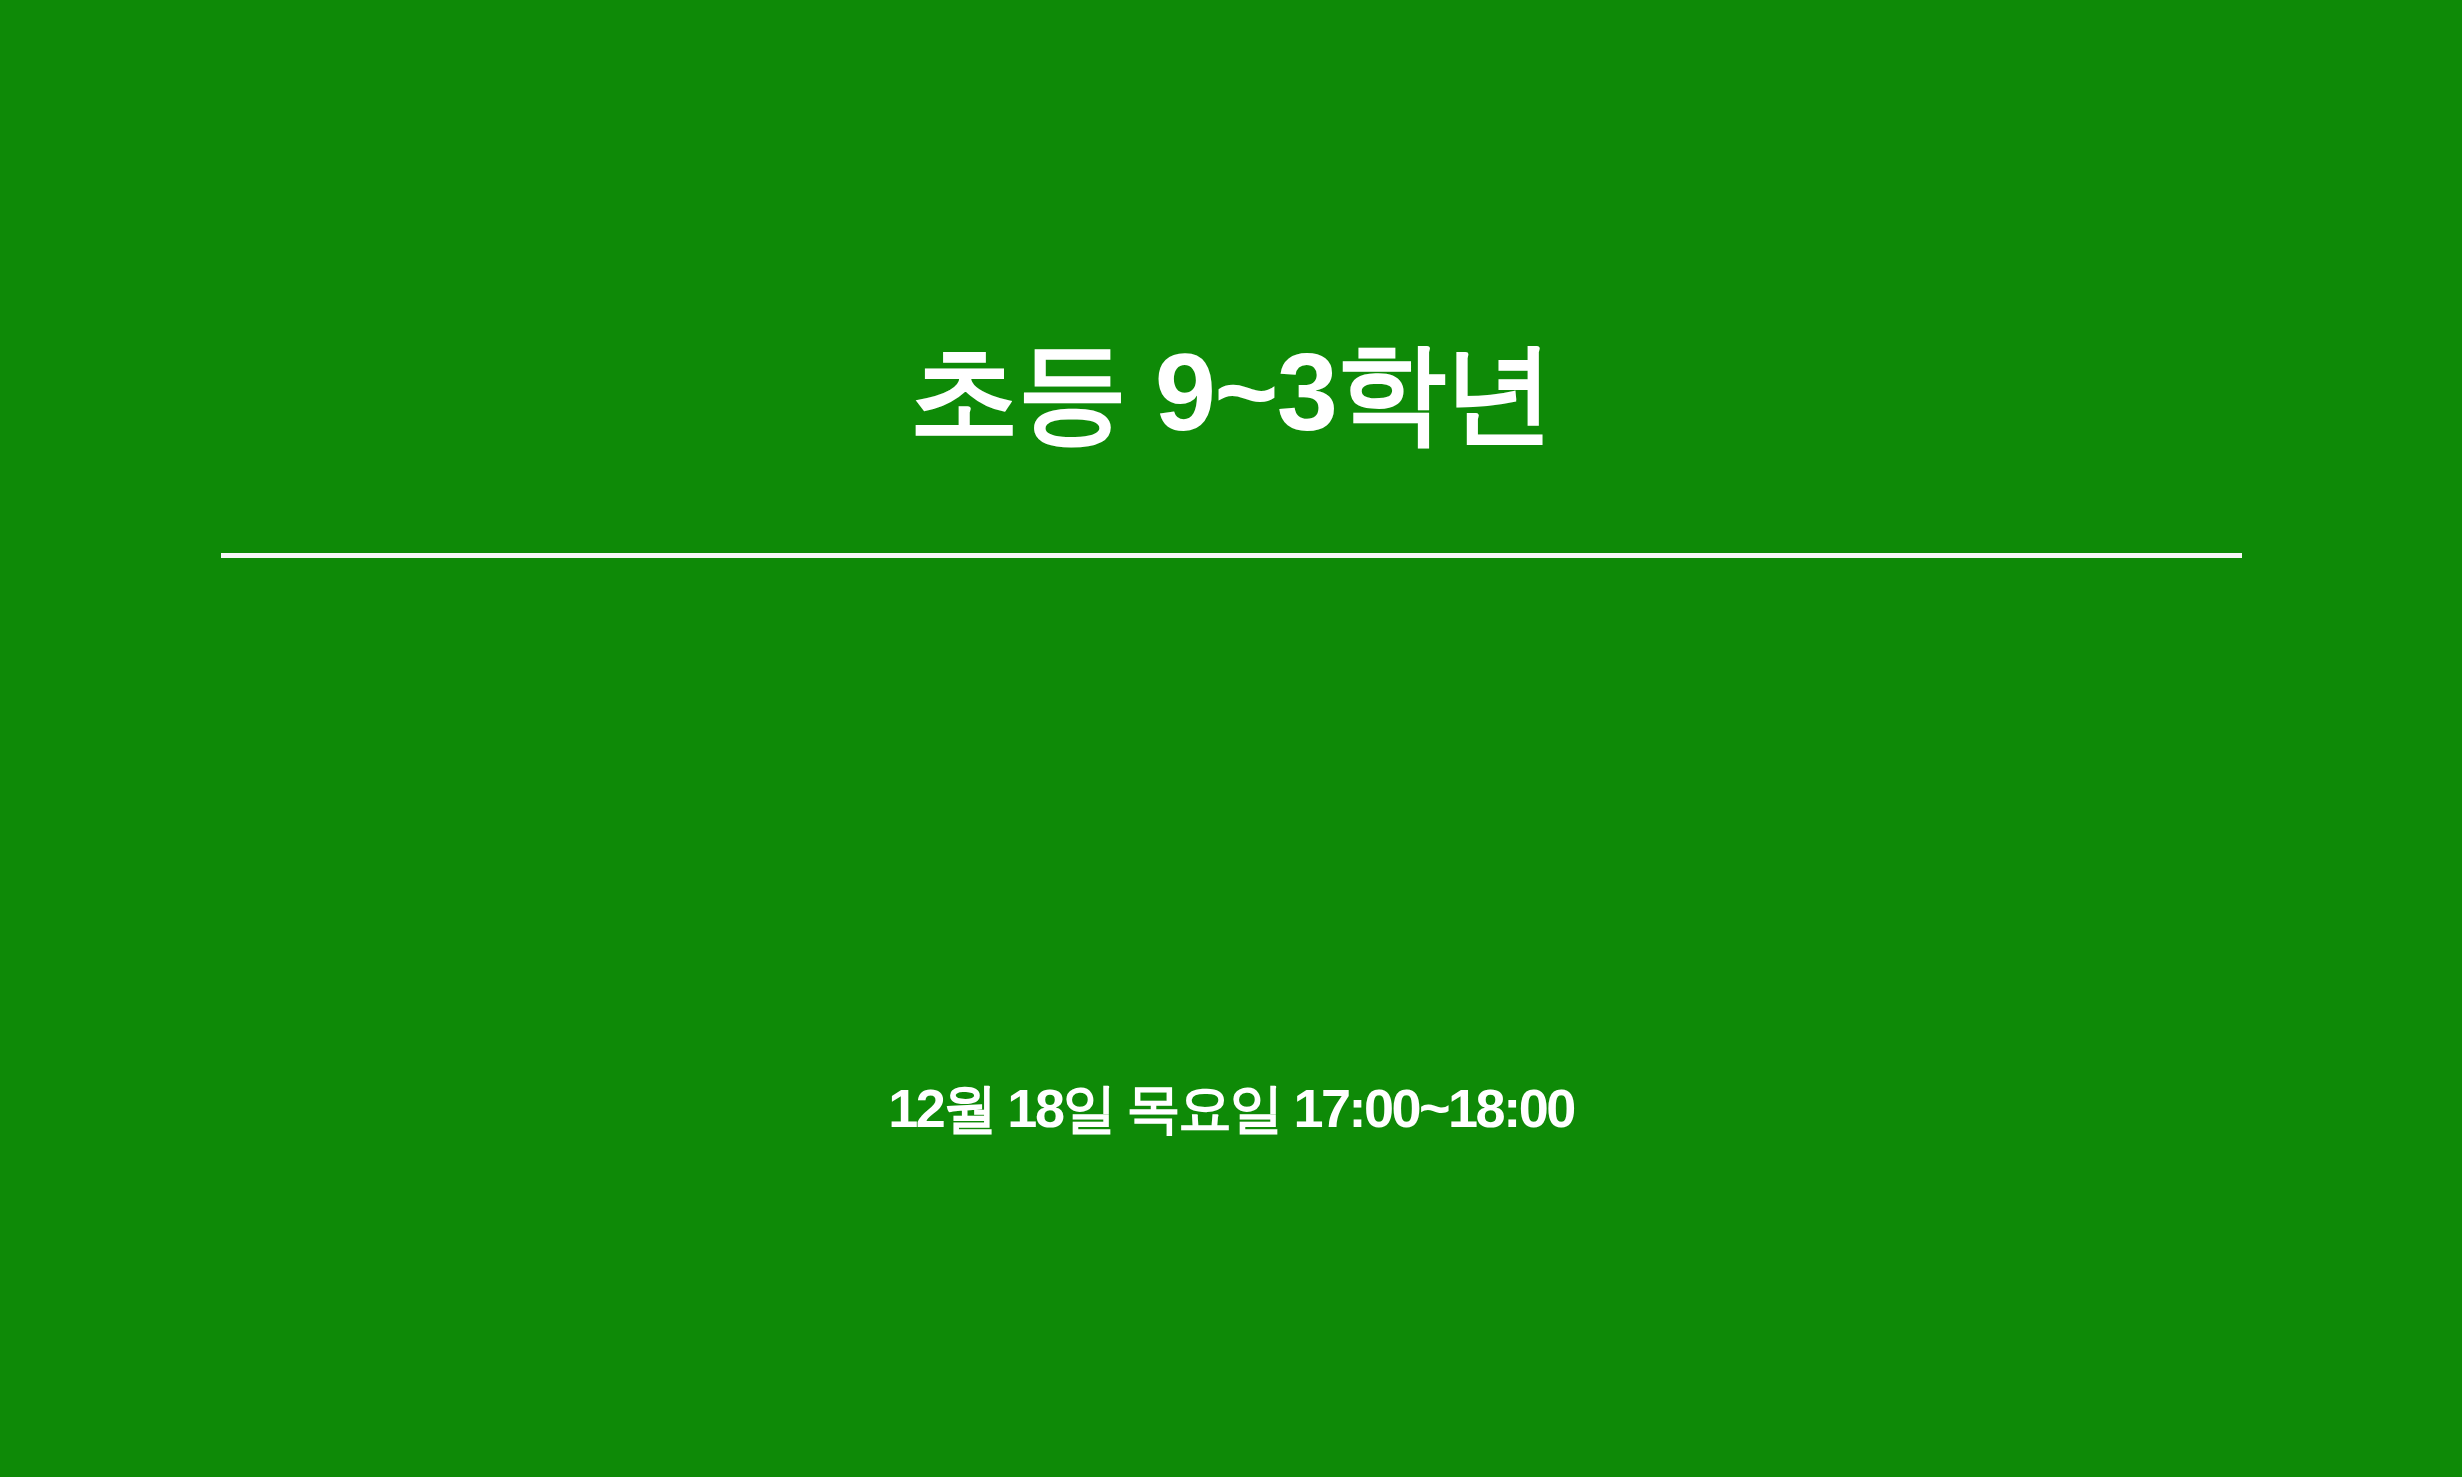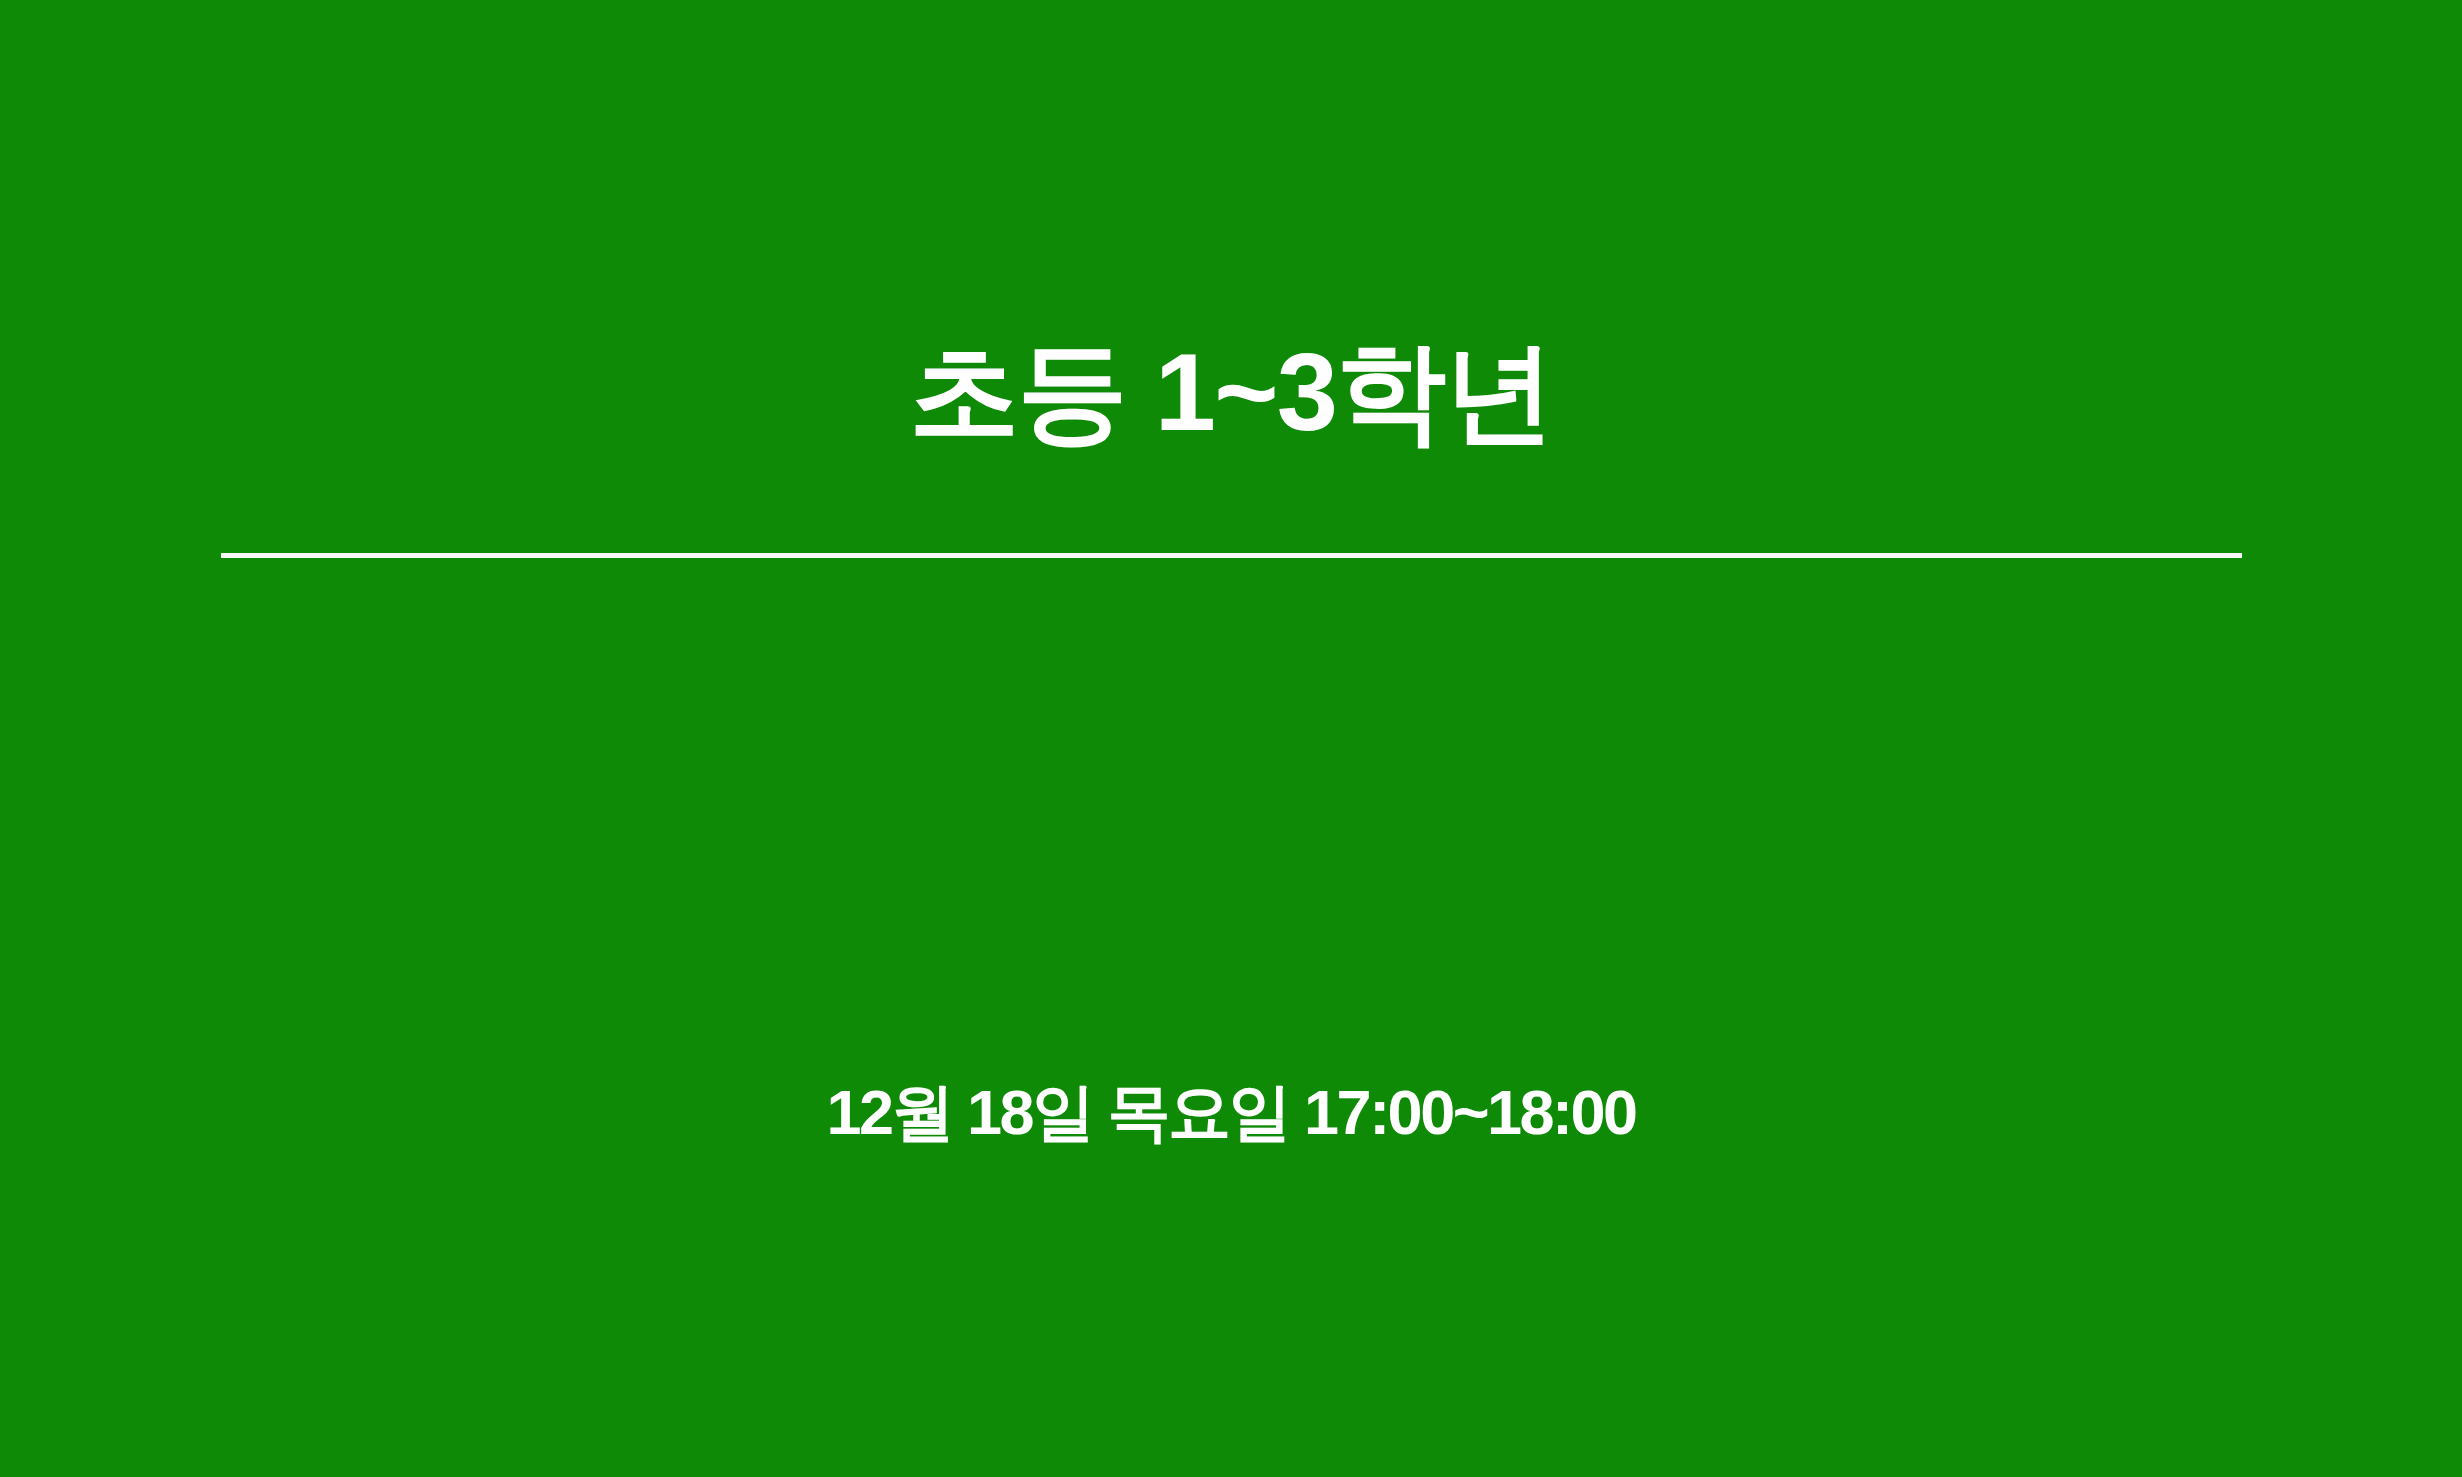--- a/index.html
+++ b/index.html
@@ -98,34 +98,34 @@
     position: absolute;
     left: 0;
     top: 1081px;
     width: 2462px;
     text-align: center;
   }
 
   .schedule-text {
     display: inline-block;
     color: #FFFFFF;
-    font-size: 63px;
+    font-size: 54px;
     font-weight: 700;
     line-height: 1.0;
     letter-spacing: -2.5px;
     white-space: nowrap;
   }
 </style>
 </head>
 <body>
 
 <div id="banner">
 
   <div class="grade-row">
-    <span class="grade-text">초등 1~3학년</span>
+    <span class="grade-text">초등 9~3학년</span>
   </div>
 
   <div class="divider-wrap">
     <div class="divider-line"></div>
   </div>
 
 
   <div class="schedule-row">
     <span class="schedule-text">12월 18일 목요일 17:00~18:00</span>
   </div>

